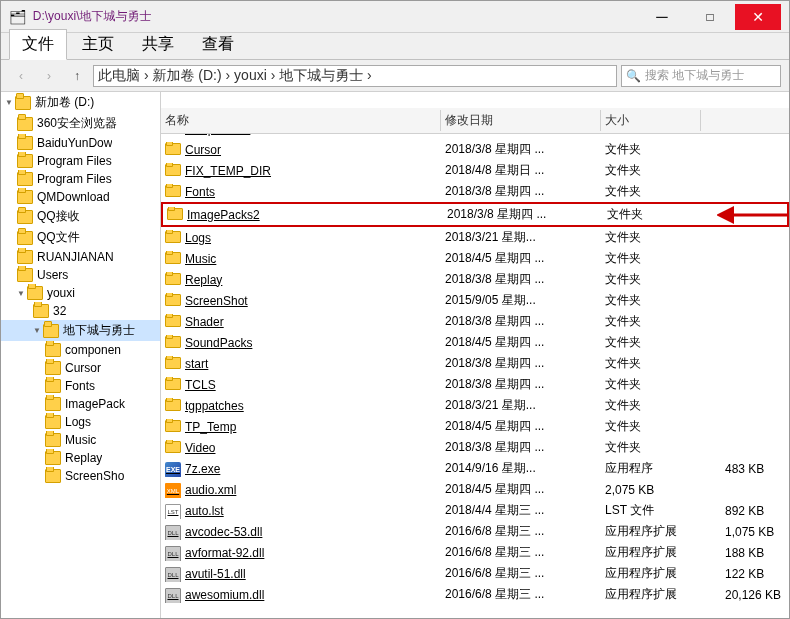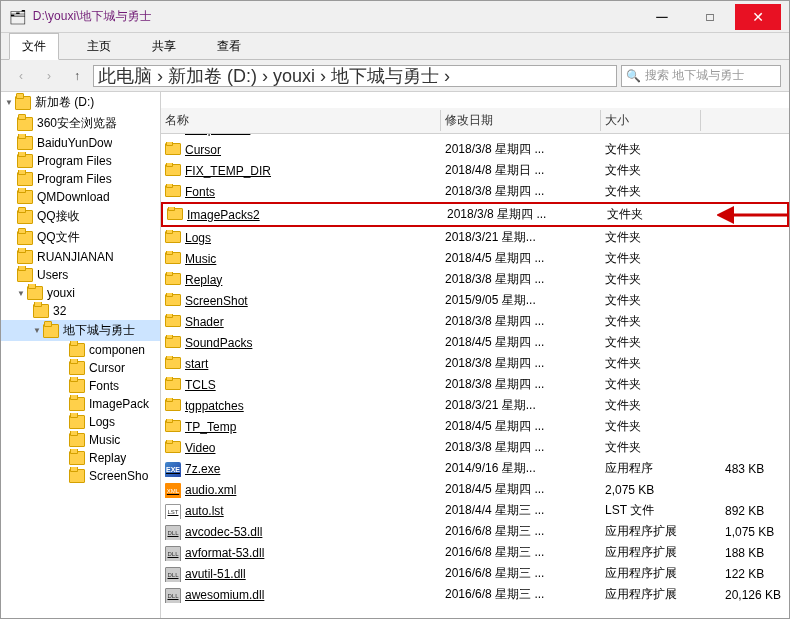--- a/index.html
+++ b/index.html
@@ -21,25 +21,25 @@
       border-bottom: 1px solid #c0c0c0;
     }
     .ribbon-tabs {
       display: flex;
       padding: 0 8px;
       height: 26px;
       align-items: flex-end;
     }
     .ribbon-tab {
       padding: 4px 12px;
-      font-size: 12px;
+      font-size: 16px;
       cursor: pointer;
       border: 1px solid transparent;
       border-bottom: none;
-      margin-right: 15px;
+      margin-right: 2px;
     }
     .ribbon-tab.active {
       background: white;
       border-color: #c0c0c0;
       border-bottom: 1px solid white;
       margin-bottom: -1px;
     }
 
     
     .address-bar {
@@ -60,21 +60,21 @@
     }
     .nav-btn.disabled { color: #aaa; cursor: default; }
     .address-breadcrumb {
       flex: 1;
       border: 1px solid #aaa;
       background: white;
       height: 22px;
       display: flex;
       align-items: center;
       padding: 0 4px;
-      font-size: 18px;
+      font-size: 14px;
       color: #333;
     }
     .search-box {
       width: 160px;
       height: 22px;
       border: 1px solid #aaa;
       background: white;
       display: flex;
       align-items: center;
       padding: 0 4px;
@@ -120,21 +120,21 @@
       position: absolute;
       top: -4px; left: 0;
       width: 6px; height: 4px;
       background: #ffd04a;
       border: 1px solid #d4a000;
       border-radius: 1px 1px 0 0;
     }
     .sidebar-item-text { overflow: hidden; text-overflow: ellipsis; }
     .tree-indent { padding-left: 16px; }
     .tree-indent2 { padding-left: 32px; }
-    .tree-indent3 { padding-left: 68px; }
+    .tree-indent3 { padding-left: 44px; }
     .expand-arrow { font-size: 8px; margin-right: 2px; color: #666; }
 
     
     .file-list-area {
       flex: 1;
       background: white;
       overflow-y: auto;
       overflow-x: hidden;
     }
     .file-list-header {
@@ -614,21 +614,21 @@
         </div>
         <div class="file-cell col-date"><span>2016/6/8 星期三 ...</span></div>
         <div class="file-cell col-type"><span>应用程序扩展</span></div>
         <div class="file-cell col-size"><span>1,075 KB</span></div>
       </div>
       <div class="file-row">
         <div class="file-name-cell file-cell">
           <div class="file-icon">
               <div class="dll-icon">DLL</div>
             </div>
-          <span>avformat-53.dll</span>
+          <span>avformat-92.dll</span>
         </div>
         <div class="file-cell col-date"><span>2016/6/8 星期三 ...</span></div>
         <div class="file-cell col-type"><span>应用程序扩展</span></div>
         <div class="file-cell col-size"><span>188 KB</span></div>
       </div>
       <div class="file-row">
         <div class="file-name-cell file-cell">
           <div class="file-icon">
               <div class="dll-icon">DLL</div>
             </div>

